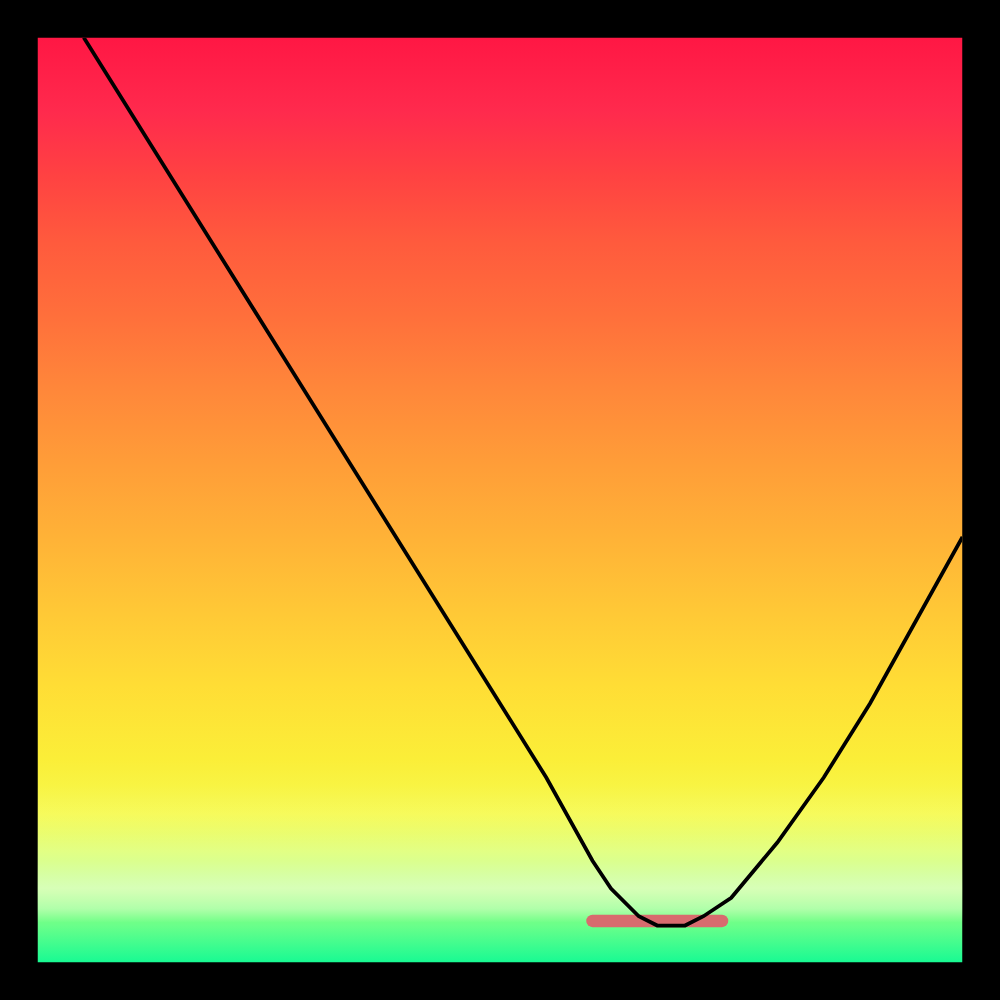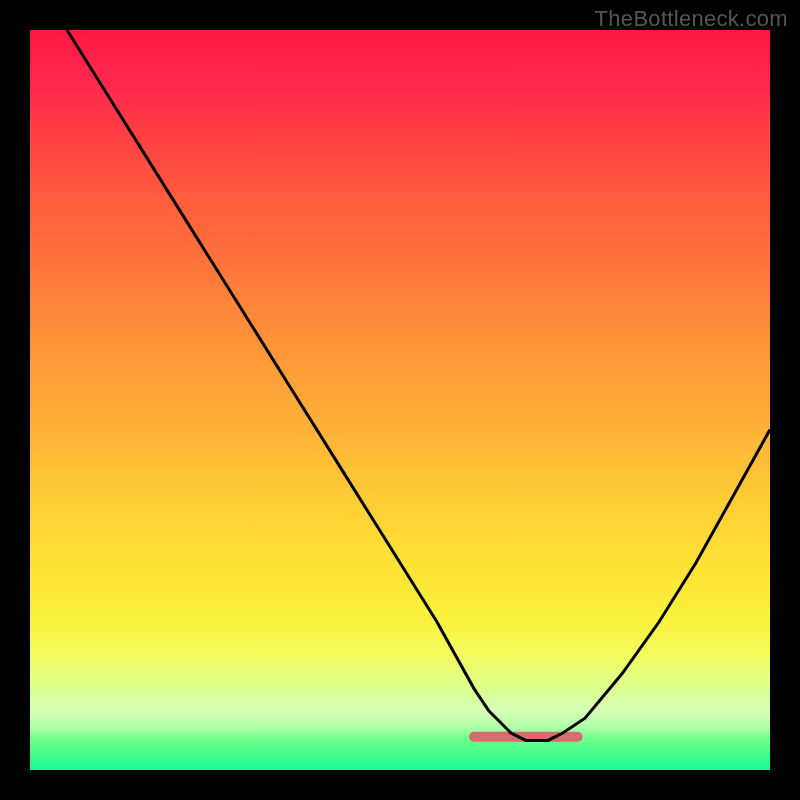--- a/index.html
+++ b/index.html
@@ -92,21 +92,20 @@
     stroke: #d86b6e;
     stroke-width: 10;
     stroke-linecap: round;
   }
 </style>
 </head>
 <body>
 
 <div class="frame">
 
-  <div class="watermark">TheBottleneck.com</div>
 
   <div class="plot-area">
     <div class="gradient-bg"></div>
     <div class="glow-band"></div>
 
     <svg class="curve" viewBox="0 0 740 740" preserveAspectRatio="none">
 
       <path class="target-segment" d="M444.0 706.7 L547.6 706.7"></path>
 
       <path class="curve-path" d="M37.0 0.0 L74.0 59.2 L111.0 118.4 L148.0 177.6 L185.0 236.8 L222.0 296.0 L259.0 355.2 L296.0 414.4 L333.0 473.6 L370.0 532.8 L407.0 592.0 L444.0 658.6 L458.8 680.8 L481.0 703.0 L495.8 710.4 L518.0 710.4 L532.8 703.0 L555.0 688.2 L592.0 643.8 L629.0 592.0 L666.0 532.8 L703.0 466.2 L740.0 399.6"></path>

